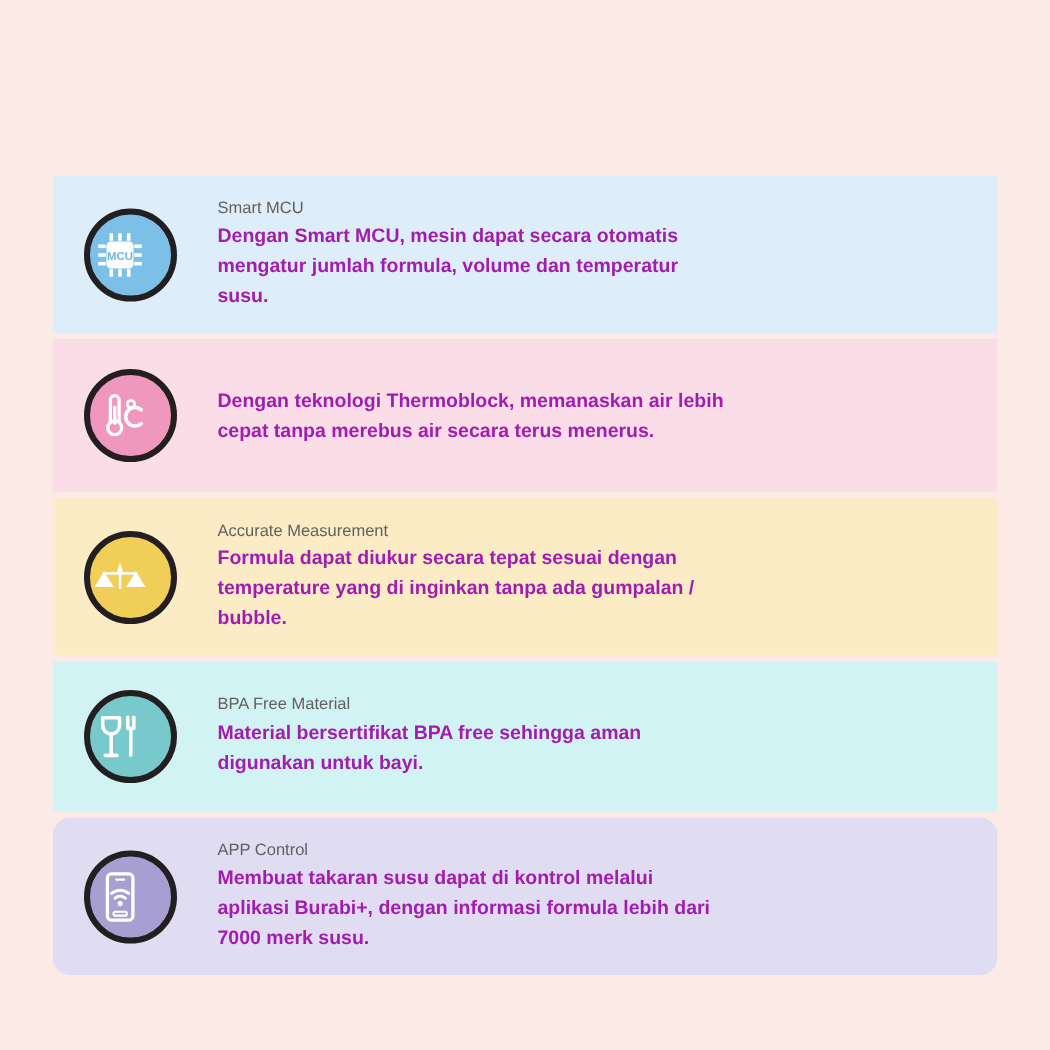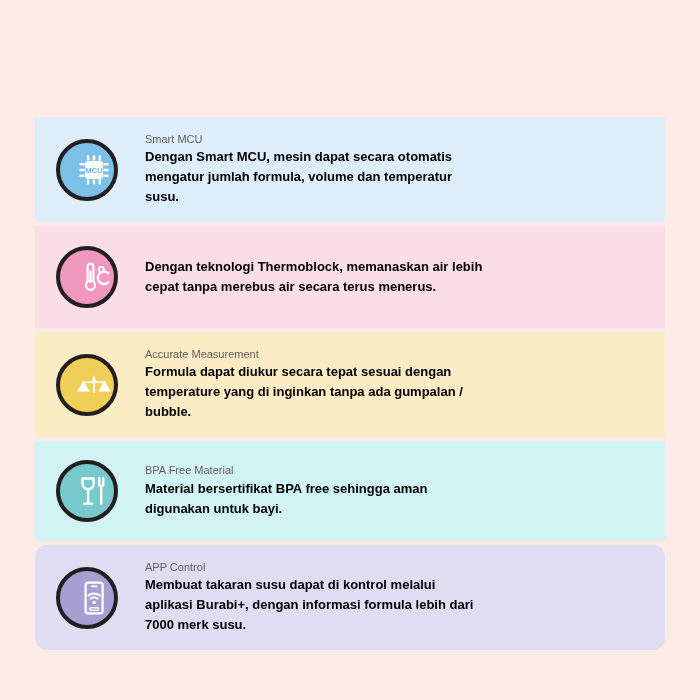--- a/index.html
+++ b/index.html
@@ -62,21 +62,21 @@
   
   .icon-badge{
     position:absolute;
     left:21px;
     top:50%;
     transform:translateY(-50%);
     width:62px;height:62px;
     border-radius:50%;
     border:4px solid #231f20;
     box-sizing:border-box;
-    display:flex;align-items:center;justify-content:flex-end;
+    display:flex;align-items:center;justify-content:flex-start;
   }
   .icon-badge svg{display:block;}
 
   
   .row-text{
     position:absolute;
     left:110px;
     top:50%;
     transform:translateY(-50%);
     width:340px;
@@ -84,21 +84,21 @@
   .feature-title{
     font-size:11px;
     color:#625f5d;
     font-weight:normal;
     margin:0 0 1px 0;
     line-height:1.25;
     font-family:"Liberation Sans", sans-serif;
   }
   .feature-desc{
     font-size:13px;
-    color:#000000;
+    color:#a21caf;
     font-weight:bold;
     line-height:1.52;
     margin:0;
     font-family:"Liberation Sans", sans-serif;
   }
 
   
   .photo-circuit{
     background:
       radial-gradient(ellipse at 55% 42%, #4b5560 0%, #2b3views 1%, transparent 60%),

